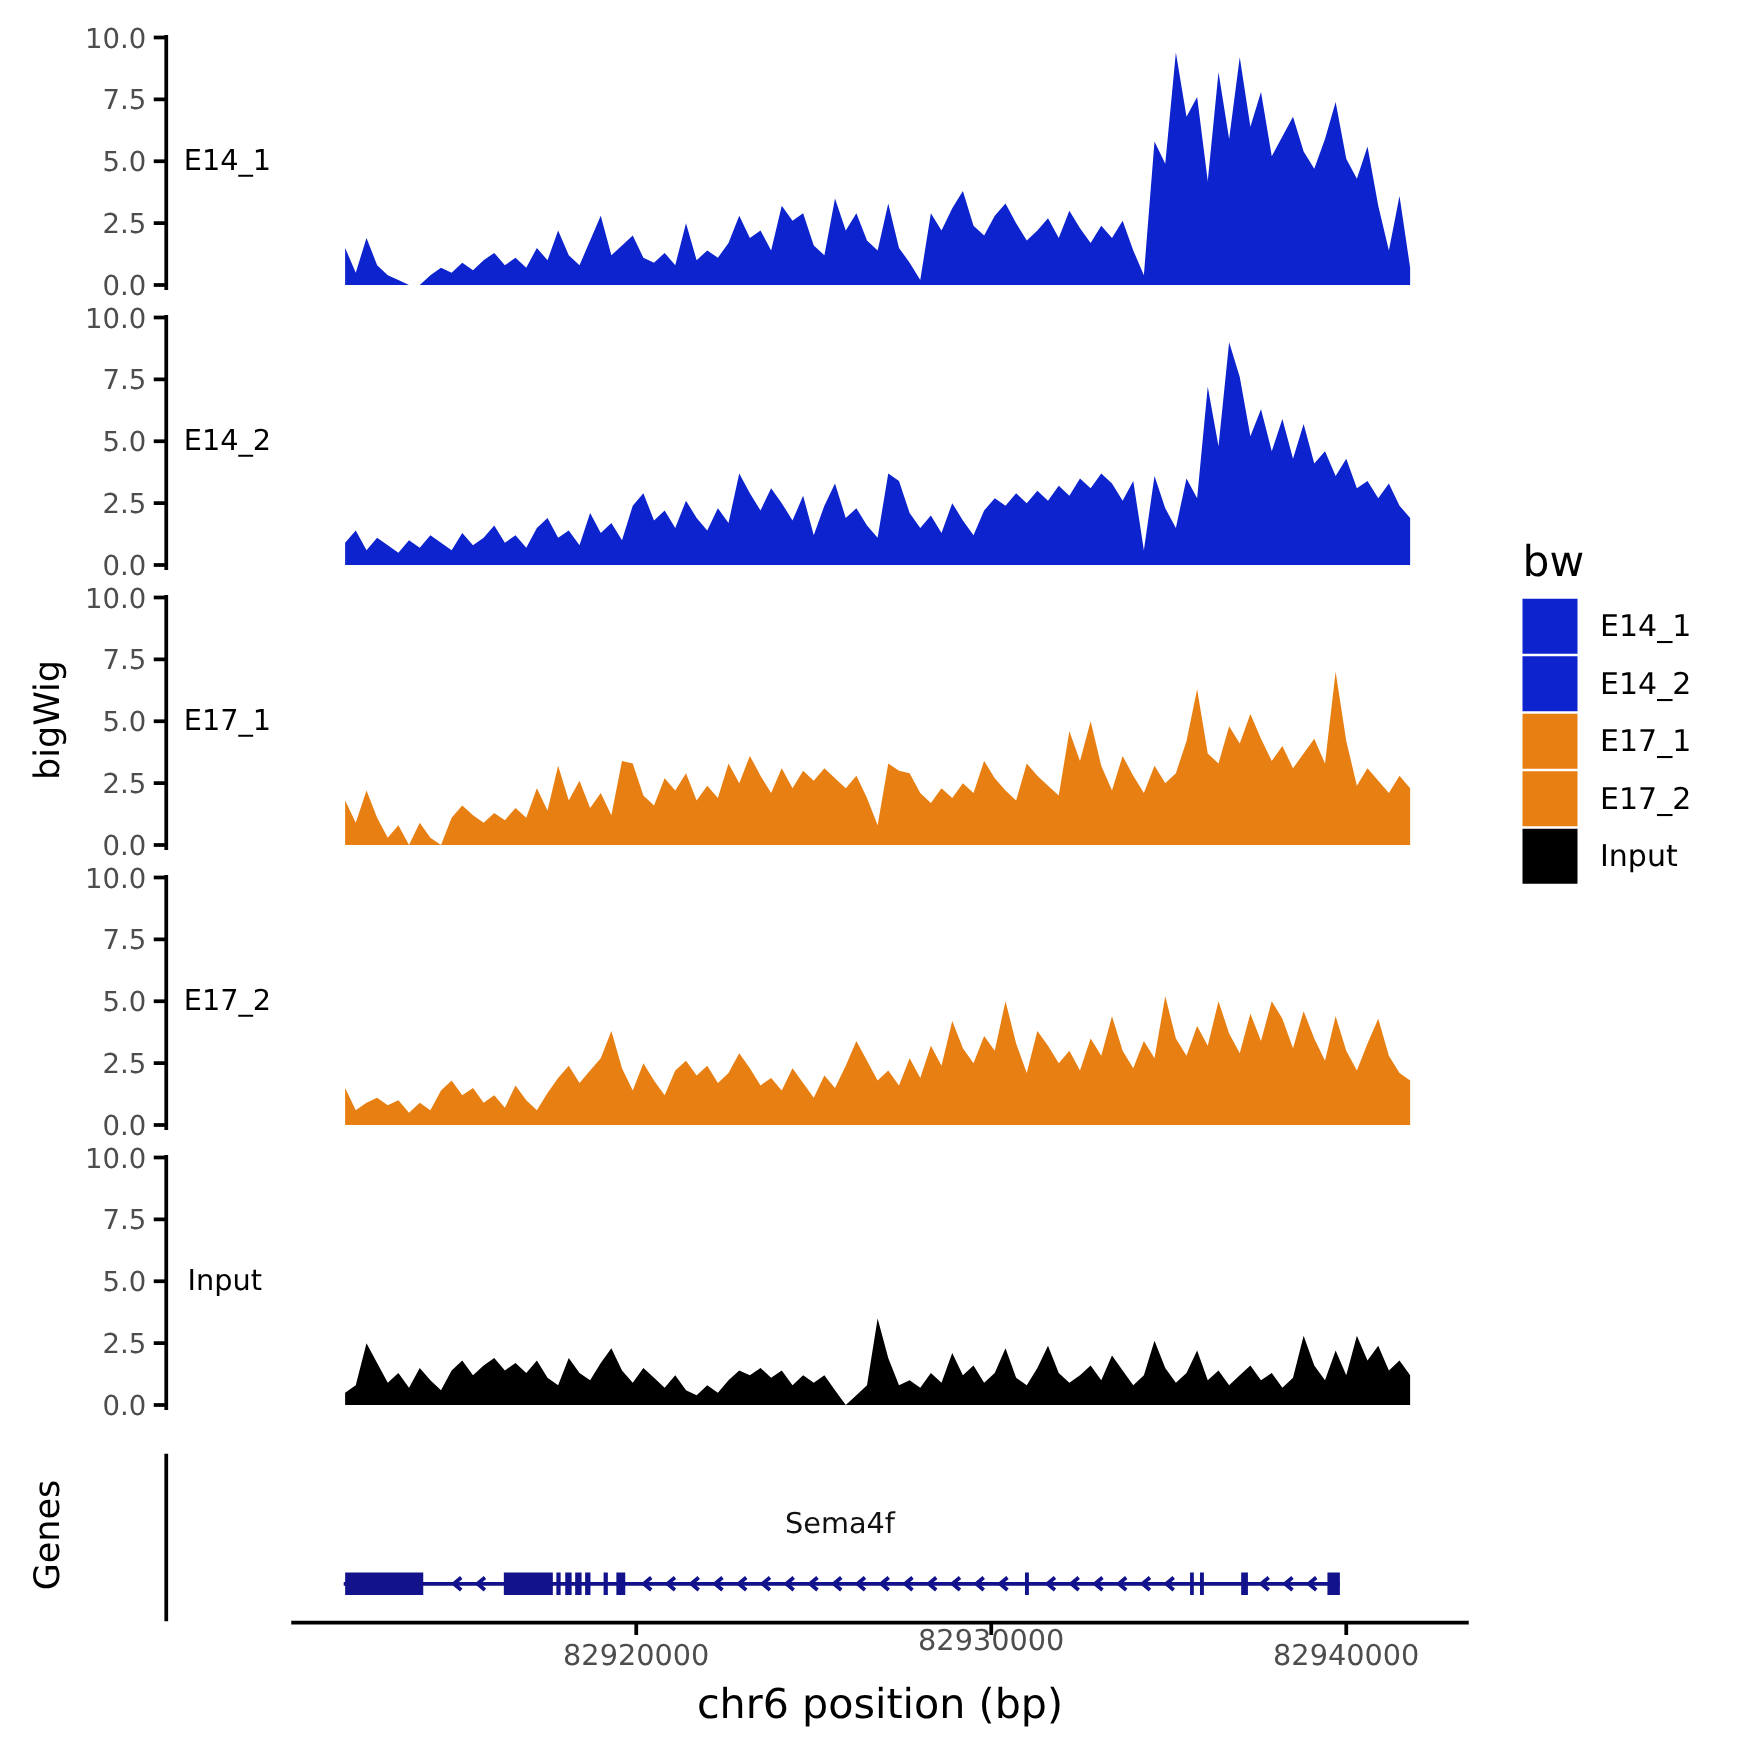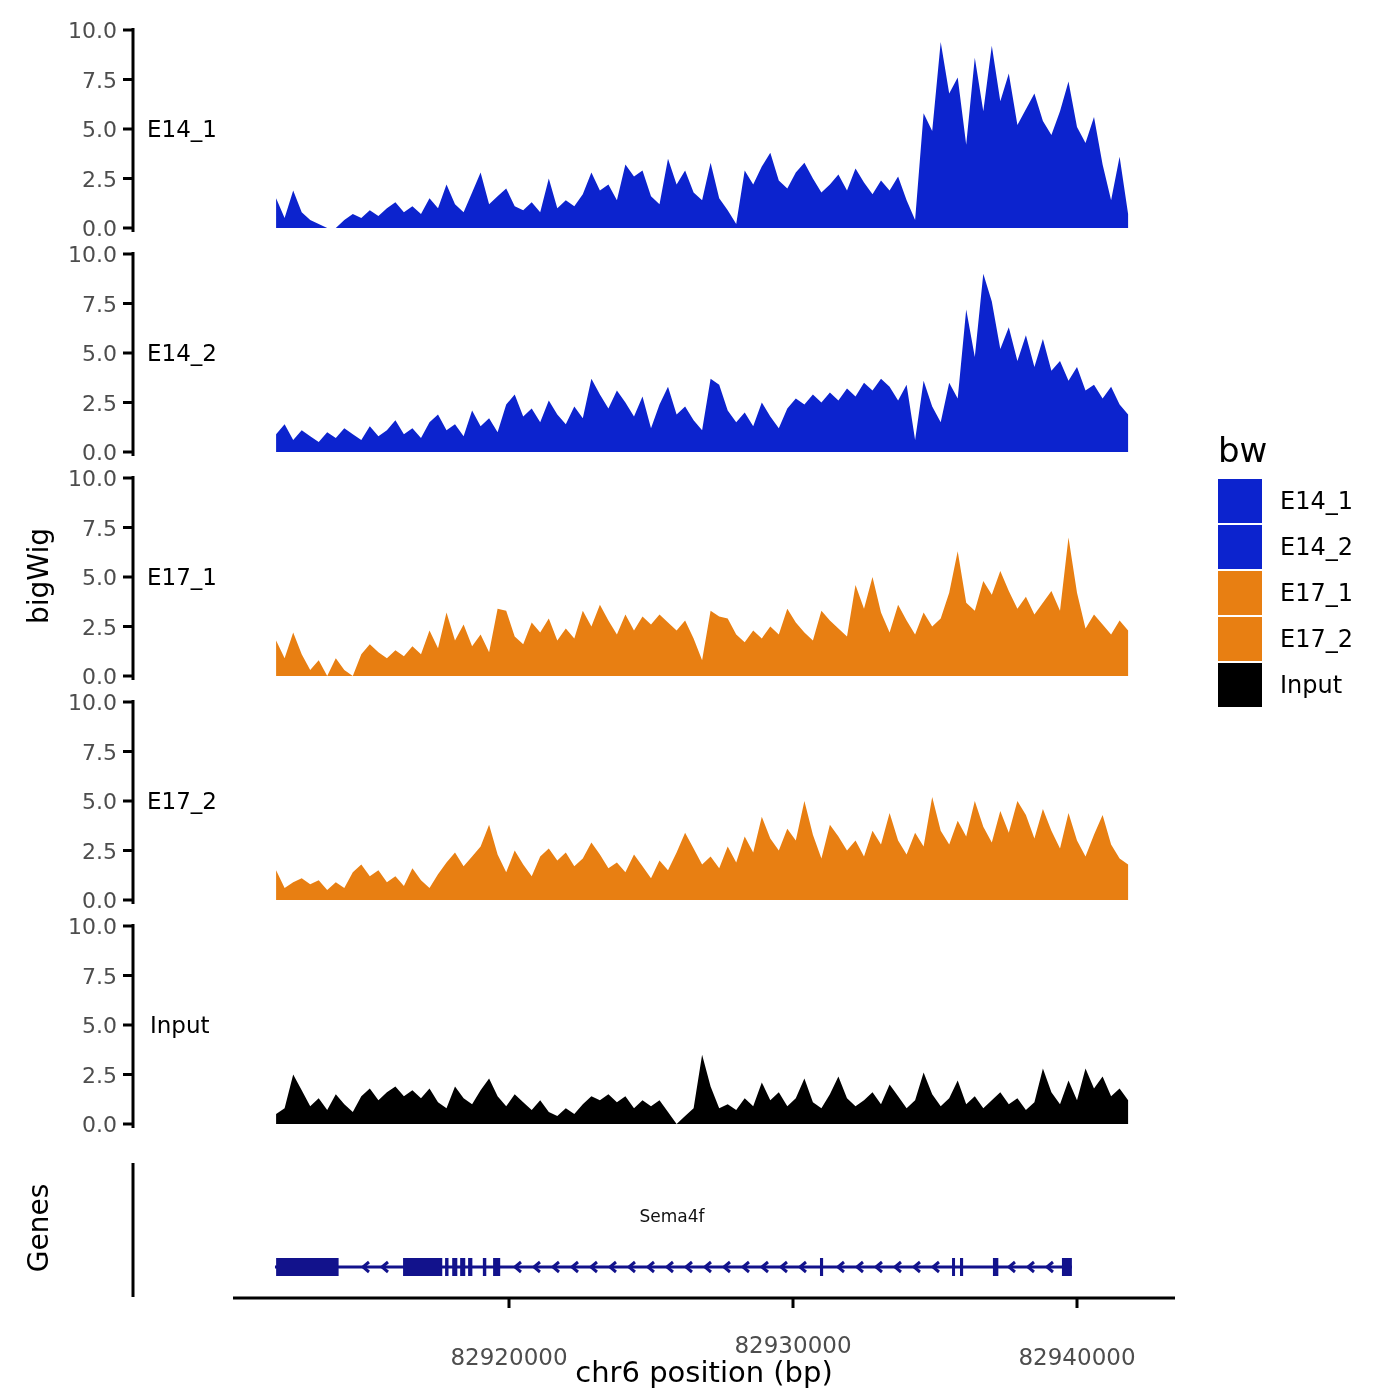--- a/index.html
+++ b/index.html
@@ -4,23 +4,23 @@
 <style>
   html,body{margin:0;padding:0;background:#ffffff;}
   #figure{
     position:relative;width:1400px;height:1400px;background:#ffffff;
     font-family:"DejaVu Sans", sans-serif;overflow:hidden;
   }
   .lbl{position:absolute;white-space:nowrap;color:#000;}
   .rot{transform:translate(-50%,-50%) rotate(-90deg);}
   .panel-title{font-size:28px;}
   .track-label{font-size:23px;transform:translateY(-50%);}
-  .xtick-label{font-size:23px;color:#4d4d4d;transform:translateX(-50%);margin-top:32px;}
-  .x-title{font-size:29px;transform:translateX(-50%);margin-top:12px;}
-  .gene-name{font-size:17px;transform:translateX(-50%);color:#111;}
+  .xtick-label{font-size:23px;color:#4d4d4d;transform:translateX(-50%);}
+  .x-title{font-size:33px;transform:translateX(-50%);}
+  .gene-name{font-size:23px;transform:translateX(-50%);color:#111;}
   .legend-title{font-size:34px;}
   .legend-swatch{position:absolute;width:44px;height:44px;}
   .legend-label{position:absolute;height:44px;display:flex;align-items:center;font-size:24px;}
   #chart-svg{position:absolute;left:0;top:0;}
 </style>
 </head>
 <body>
 
 <div id="figure">
 

